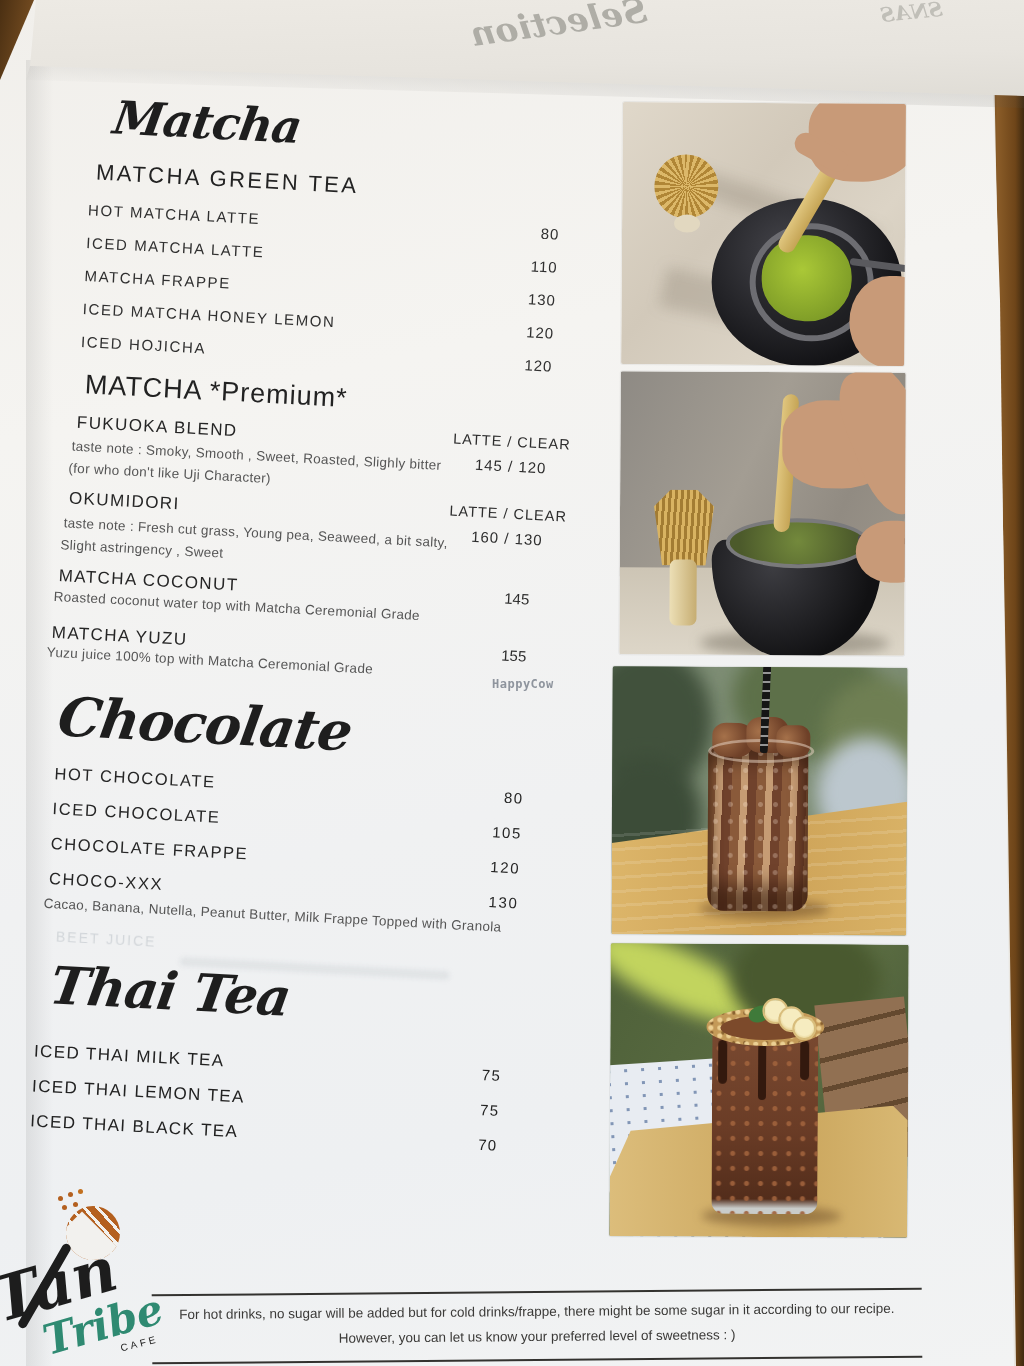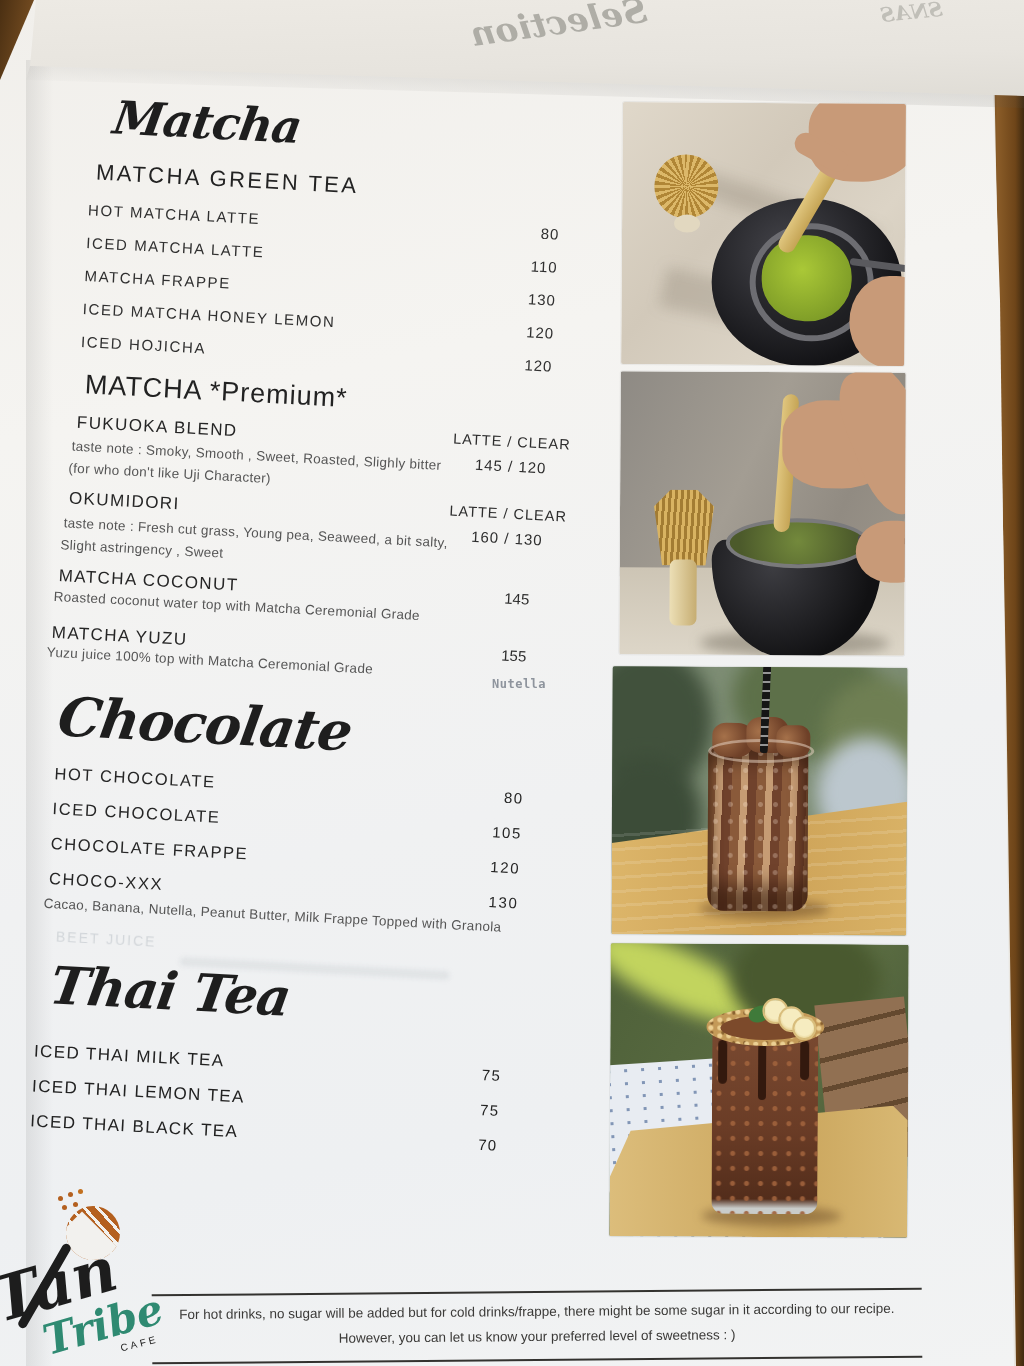--- a/index.html
+++ b/index.html
@@ -223,21 +223,21 @@
     <div class="abs trow" style="top:981px;">
       <span>ICED THAI LEMON TEA</span>
       <span class="price">75</span>
     </div>
     <div class="abs trow" style="top:1016px;">
       <span>ICED THAI BLACK TEA</span>
       <span class="price">70</span>
     </div>
   </div>
 
-  <div class="abs watermark" style="left:492px;top:677px;">Nutella</div>
+  <div class="abs watermark" style="left:492px;top:677px;">HappyCow</div>
 
   <div class="photo" style="left:622px;top:103px;width:283px;height:262px;transform:rotate(.4deg);" title="sifting matcha powder into black bowl">
     <div class="p p1-bg"></div>
     <div class="p p1-shadow" style="left:70px;top:95px;width:190px;height:26px;transform:rotate(18deg);"></div>
     <div class="p p1-shadow" style="left:40px;top:180px;width:150px;height:40px;transform:rotate(12deg);"></div>
     <div class="p whisk-head" style="left:32px;top:52px;width:64px;height:64px;"></div>
     <div class="p" style="left:52px;top:112px;width:26px;height:18px;border-radius:50%;background:#e2d8c0;"></div>
     <div class="p p1-bowl" style="left:90px;top:95px;width:190px;height:168px;"></div>
     <div class="p p1-rim" style="left:128px;top:120px;width:112px;height:106px;"></div>
     <div class="p" style="left:228px;top:158px;width:62px;height:7px;background:#5a5a5e;transform:rotate(7deg);border-radius:3px;"></div>

